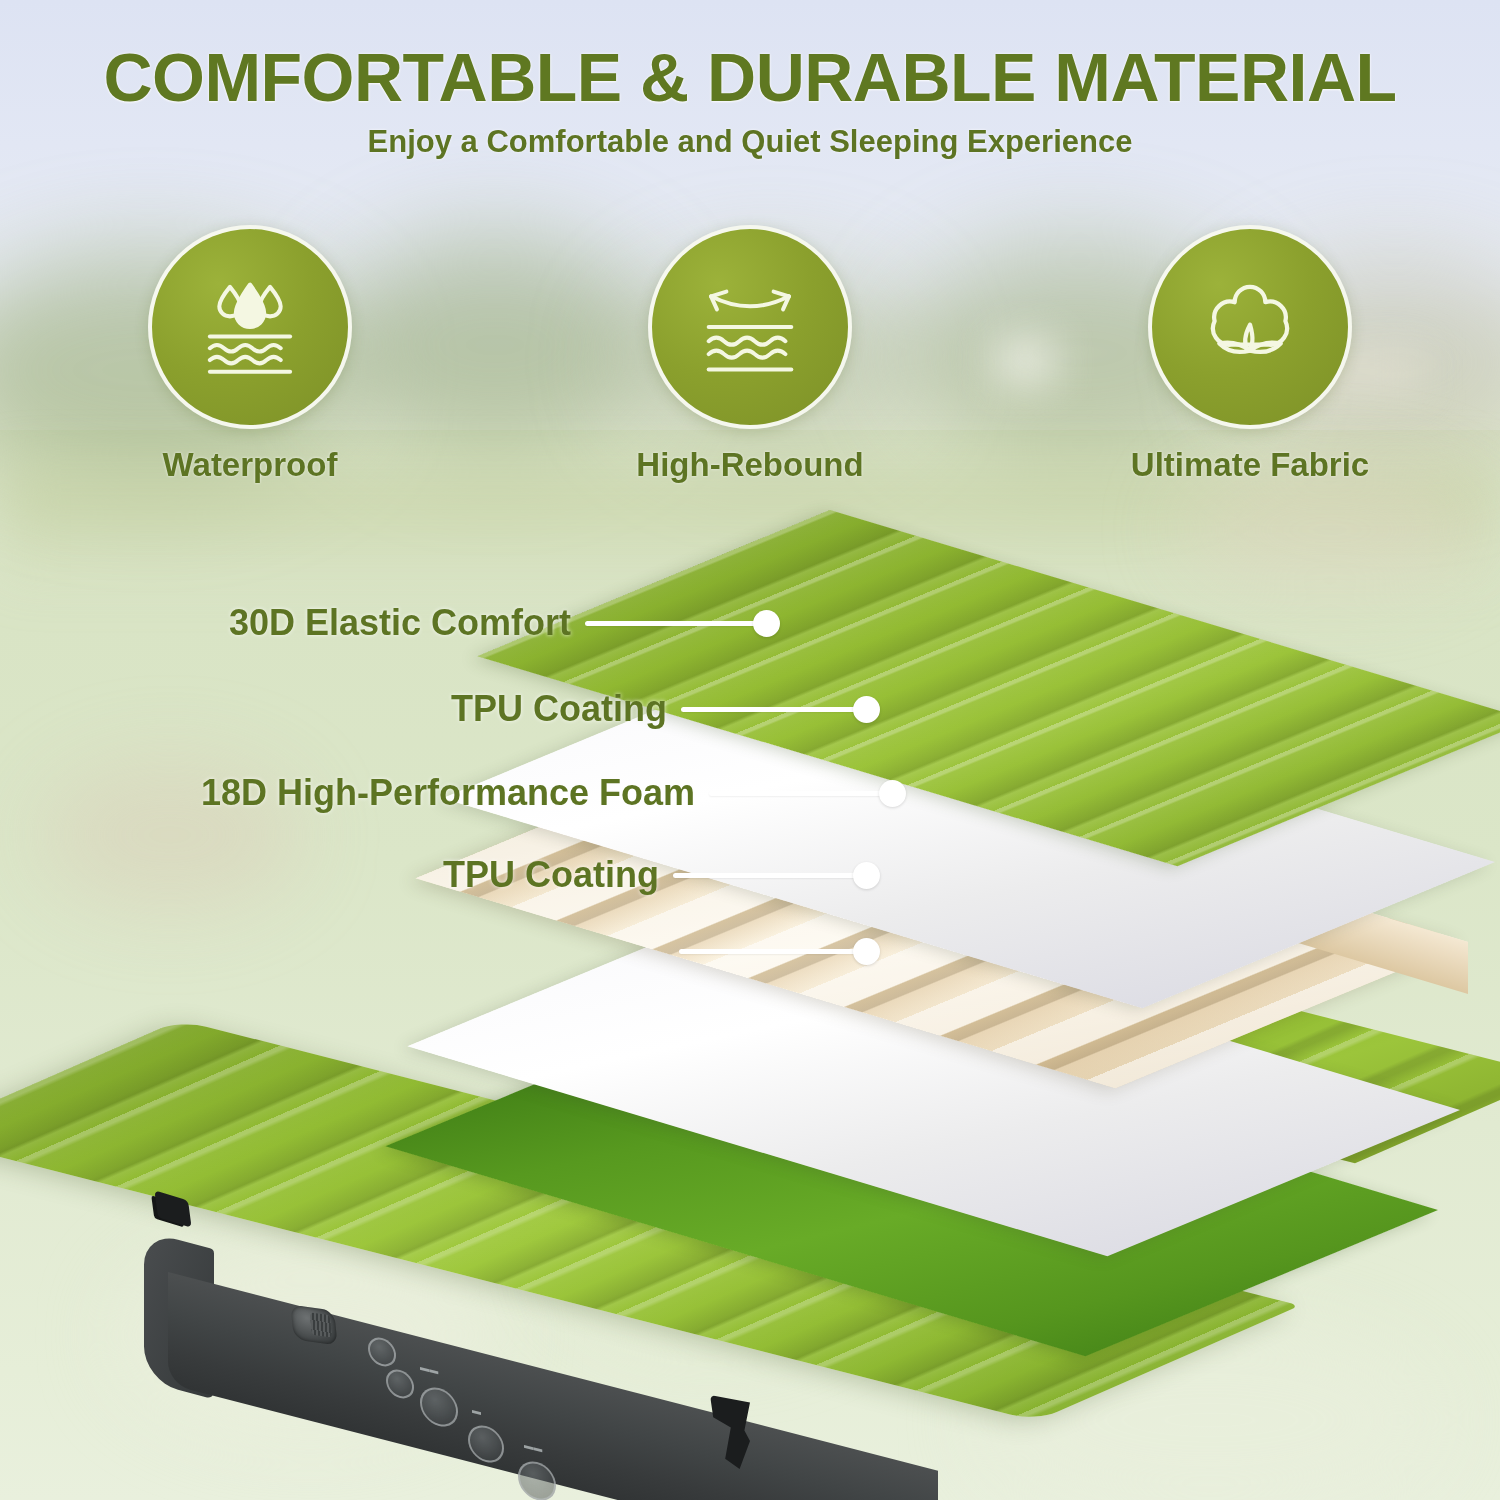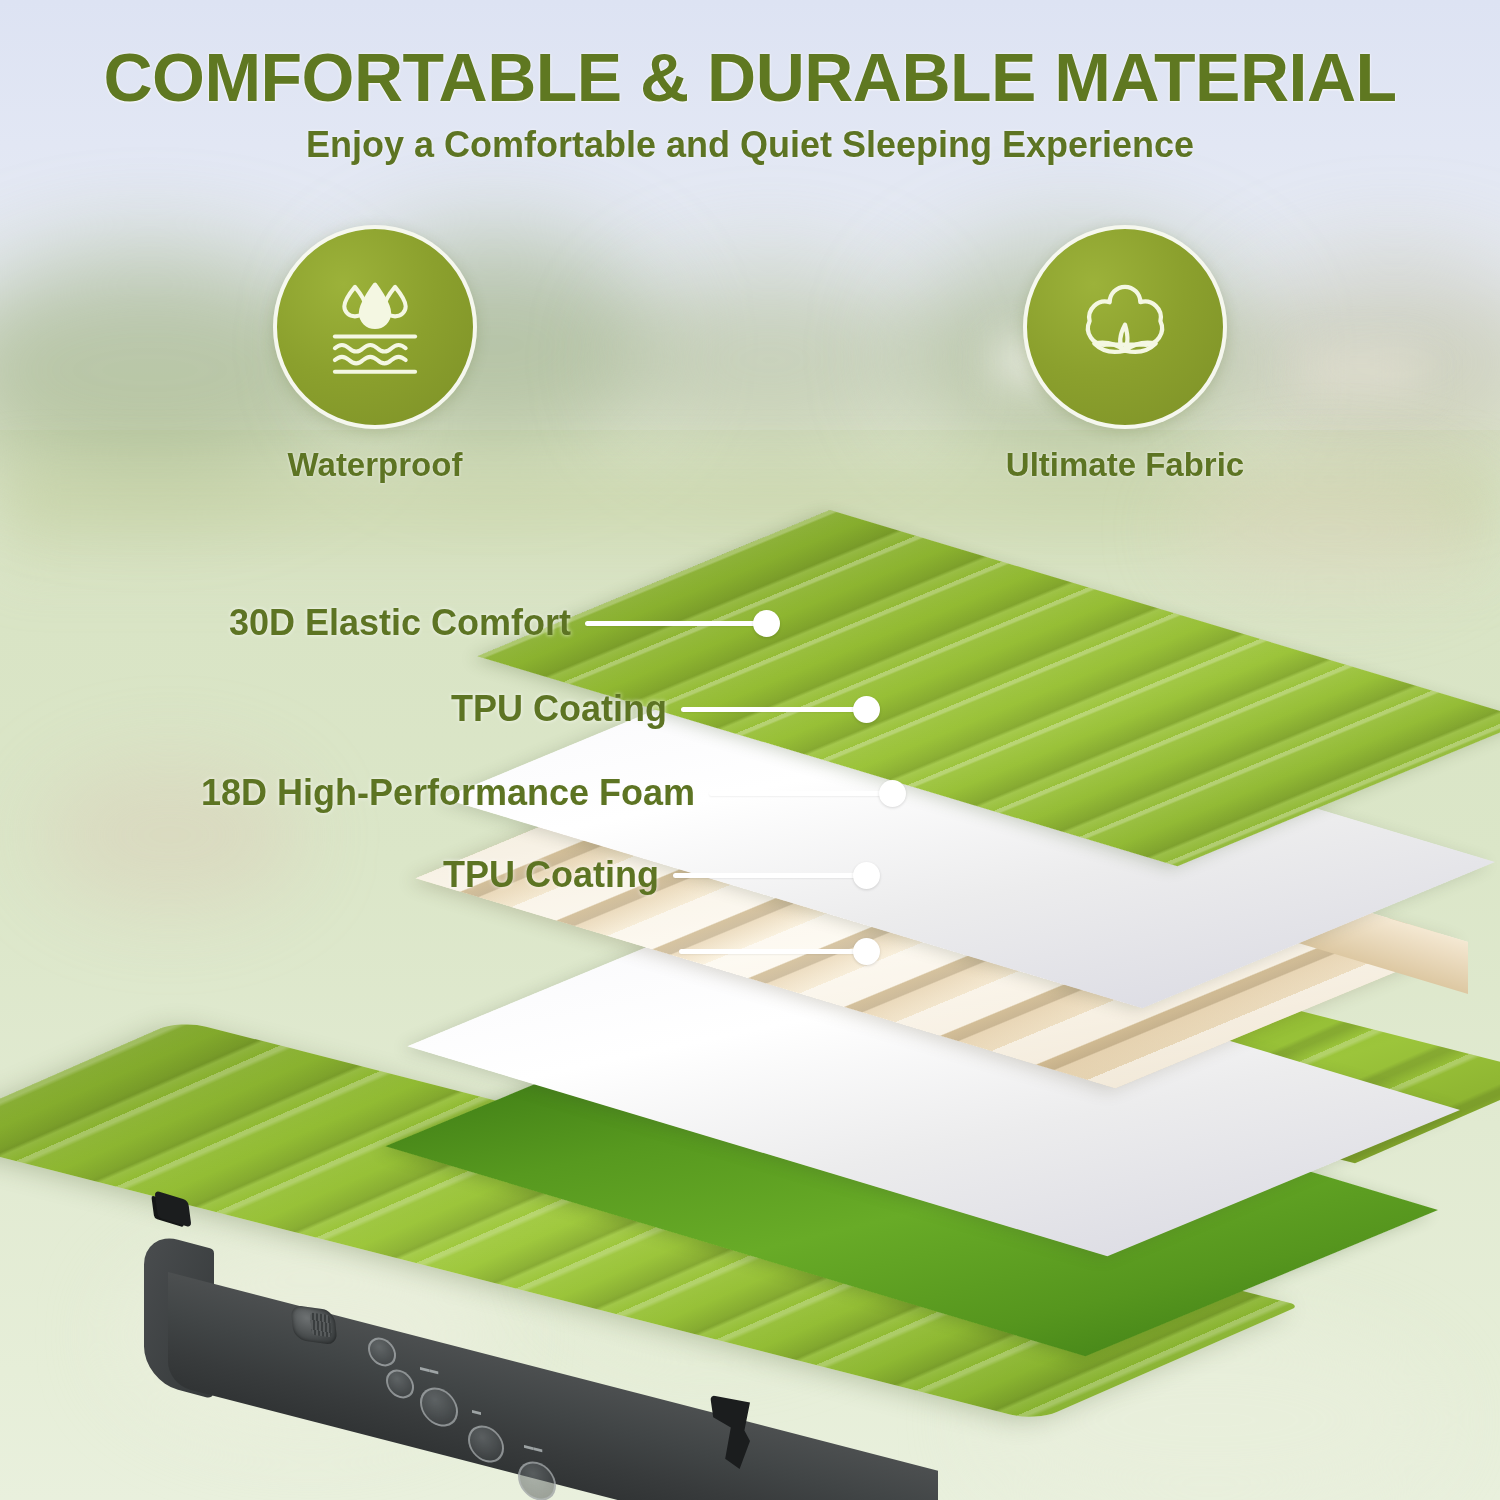--- a/index.html
+++ b/index.html
@@ -39,21 +39,21 @@
   
   #header{position:absolute;left:0;top:0;width:1500px;z-index:5;text-align:center;}
   #title{
     margin:0;padding-top:38px;
     font-size:68px;font-weight:bold;letter-spacing:-.5px;
     color:#5f7821;
     text-shadow:0 0 3px rgba(255,255,255,.85), 0 1px 2px rgba(255,255,255,.7);
     transform:scaleX(1.0);
   }
   #subtitle{
-    margin:8px 4px 0;font-size:36px;font-weight:bold;color:#5d7423;
+    margin:8px 4px 0;font-size:31px;font-weight:bold;color:#5d7423;
     text-shadow:0 0 3px rgba(255,255,255,.8);
   }
 
   
   #features{position:absolute;left:0;top:225px;width:1500px;z-index:5;display:flex;}
   .feature{flex:1;text-align:center;}
   .fcircle{
     width:196px;height:196px;margin:0 auto;border-radius:50%;
     background:radial-gradient(circle at 34% 28%,#9cb23a 0%,#8ba02d 48%,#7d9127 100%);
     border:4px solid rgba(255,255,255,.92);
@@ -260,20 +260,36 @@
           <path d="M16 68 q6 -5.5 12 0 t12 0 t12 0 t12 0 t12 0"></path>
           <path d="M16 78 q6 -5.5 12 0 t12 0 t12 0 t12 0 t12 0"></path>
           <path d="M16 88 H84"></path>
         </g>
       </svg>
     </div>
     <div class="flabel">Waterproof</div>
   </div>
 
 
+  <div class="feature">
+    <div class="fcircle">
+      <svg viewBox="0 0 100 100">
+        <g fill="none" stroke="#f4f7e2" stroke-width="3.4" stroke-linecap="round" stroke-linejoin="round">
+          <path d="M17 24 Q50 41 83 24"></path>
+          <path d="M17 24 l13 -4 M17 24 l5 11"></path>
+          <path d="M83 24 l-13 -4 M83 24 l-5 11"></path>
+          <path d="M15 50 H85"></path>
+          <path d="M15 62 q6.5 -6 13 0 t13 0 t13 0 t13 0 t13 0"></path>
+          <path d="M15 73 q6.5 -6 13 0 t13 0 t13 0 t13 0 t13 0"></path>
+          <path d="M15 86 H85"></path>
+        </g>
+      </svg>
+    </div>
+    <div class="flabel">High-Rebound</div>
+  </div>
 
   <div class="feature">
     <div class="fcircle">
       <svg viewBox="0 0 100 100">
         <g fill="none" stroke="#f4f7e2" stroke-width="3.6" stroke-linecap="round" stroke-linejoin="round">
           <path d="M37 29 a13 13 0 0 1 26 0 a13.5 13.5 0 0 1 17 16 a14 14 0 0 1 -14 20 H34 a14 14 0 0 1 -14 -20 a13.5 13.5 0 0 1 17 -16 Z"></path>
           <path d="M50 48 q-7 13 -2 22 q7 -5 2 -22 Z"></path>
           <path d="M50 70 q-16 4 -26 -6 q14 -3 26 6 Z"></path>
           <path d="M50 70 q16 4 26 -6 q-14 -3 -26 6 Z"></path>
         </g>

